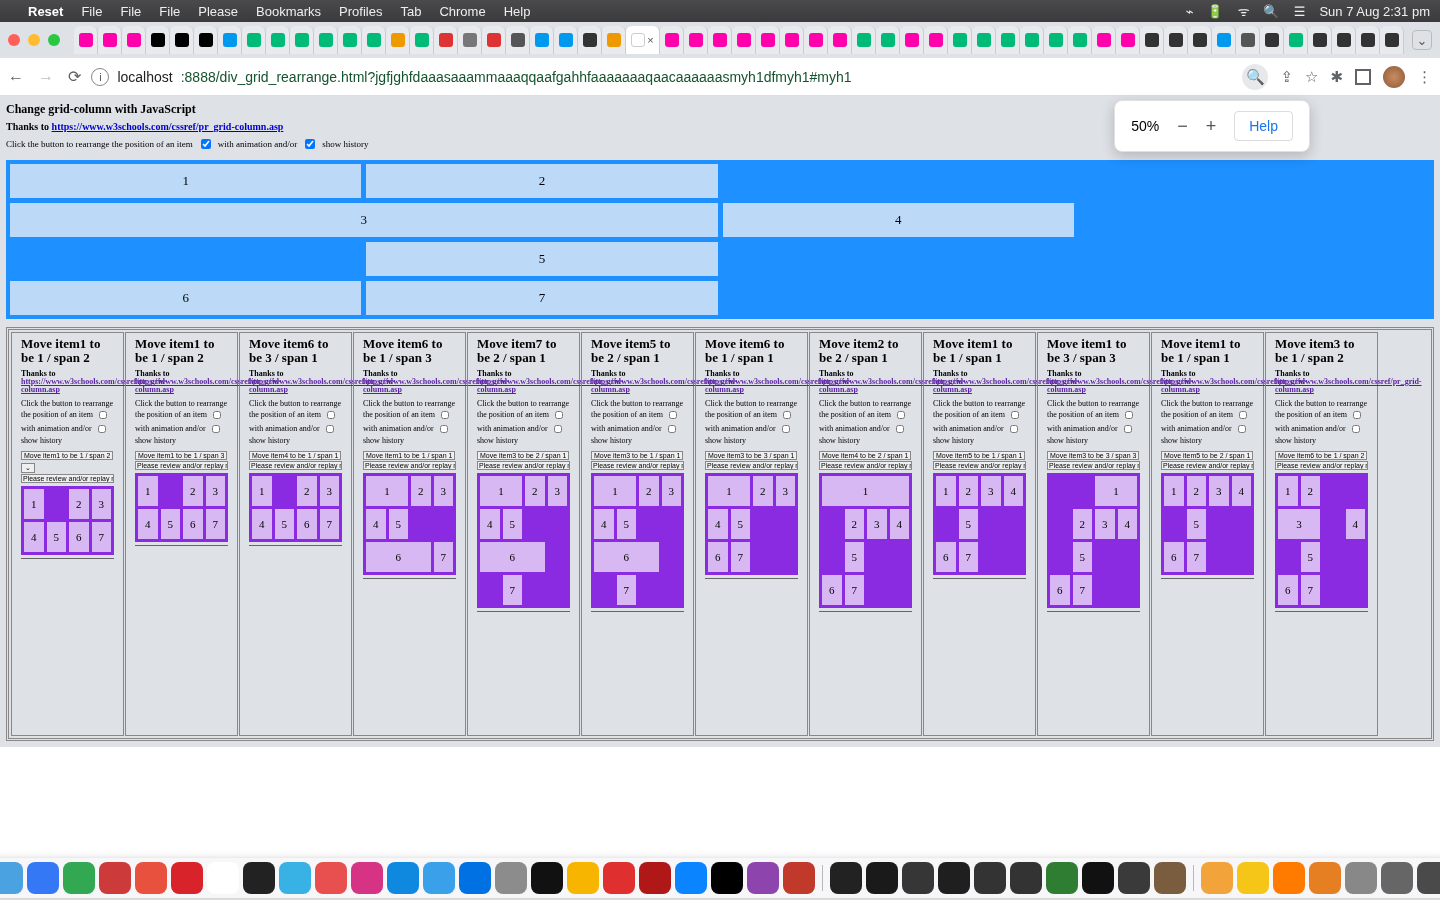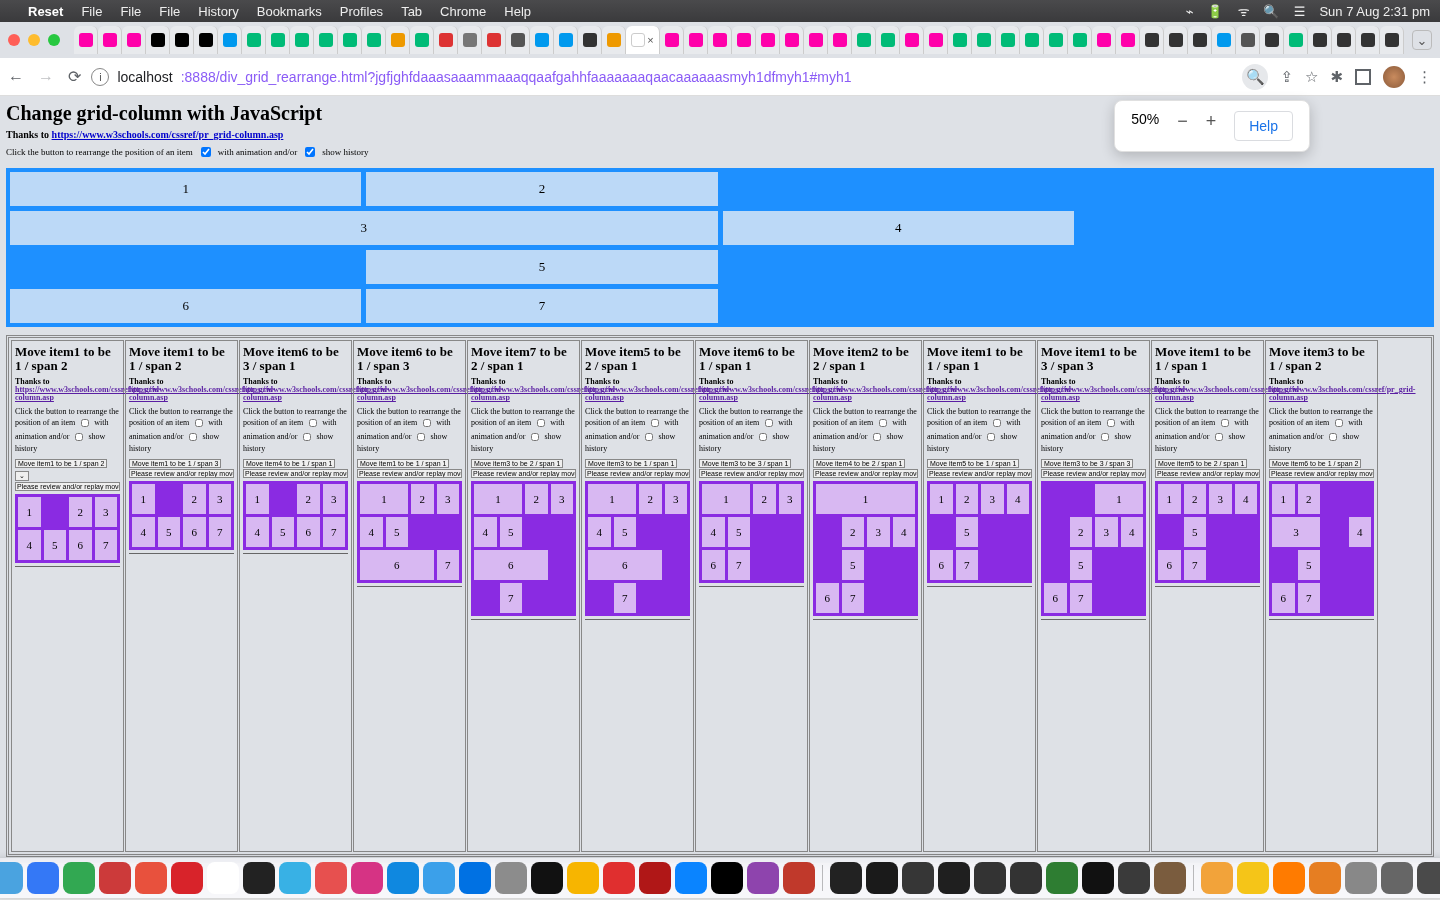--- a/index.html
+++ b/index.html
@@ -24,40 +24,40 @@
   .tab .fav { width:14px; height:14px; border-radius:3px; display:inline-block;}
   .toolbar { height:38px; background:#fff; display:flex; align-items:center; padding:0 8px; gap:10px; border-bottom:1px solid #ddd;}
   .toolbar .nav { display:flex; gap:14px; color:#5f6368; font-size:16px;}
   .omnibox { flex:1; display:flex; align-items:center; gap:8px; font-size:14px; color:#333; }
   .omnibox .info { width:18px; height:18px; border:1px solid #888; border-radius:50%; display:inline-flex; align-items:center; justify-content:center; font-size:11px; color:#555;}
   .toolbar .actions { display:flex; gap:12px; color:#5f6368; font-size:15px; align-items:center;}
   .toolbar .actions .boxicon{ width:16px;height:16px;border:2px solid #5f6368;}
   .toolbar .avatar { width:22px; height:22px; border-radius:50%; background:radial-gradient(circle,#c98b5e,#8a5a3a);}
   .toolbar .mag { background:#e6e8eb; border-radius:50%; width:26px;height:26px; display:inline-flex;align-items:center;justify-content:center;}
   
-  .zoom-pop { position:absolute; top:100px; right:130px; background:#fff; border:1px solid #e0e0e0; border-radius:8px; box-shadow:0 4px 14px rgba(0,0,0,.2); display:flex; gap:18px; padding:10px 16px; font-size:14px;}
+  .zoom-pop { position:absolute; top:100px; right:130px; background:#fff; border:1px solid #e0e0e0; border-radius:8px; box-shadow:0 4px 14px rgba(0,0,0,.2); display:flex; align-items:center; gap:18px; padding:10px 16px; font-size:14px;}
   .zoom-pop button.reset { border:1px solid #dadce0; background:#fff; color:#1a73e8; padding:6px 14px; border-radius:4px; font-size:14px;}
   .zoom-pop .pm { font-size:18px; color:#555; cursor:pointer;}
   
   .page { padding:4px 6px 6px 6px; font-size:10px;}
-  .page h2.title { font-family:"Times New Roman",serif; font-size:20px; font-weight:bold; margin:2px 0 4px 0;}
+  .page h2.title { font-family:"Times New Roman",serif; font-size:12px; font-weight:bold; margin:2px 0 4px 0;}
   .page .thanks { font-family:"Times New Roman",serif; font-size:10px; font-weight:bold; margin:2px 0;}
   .page .thanks a { color:#0000cc; text-decoration:underline;}
   .page .instr { font-family:"Times New Roman",serif; font-size:9px; margin:4px 0; display:flex; align-items:center; gap:4px;}
   .page .instr input[type=checkbox]{ width:10px;height:10px;}
   .page .ctlrow { display:flex; gap:3px; align-items:center;}
   .page .ctlrow .btn, .page .ctlrow select { font-size:8px; font-family:Arial; border:1px solid #888; background:#efefef; padding:0 2px; height:13px;}
   .page .ctlrow select { height:14px;}
   
   .biggrid { margin-top:8px; background:#1e90ff; padding:4px; display:grid; grid-template-columns: repeat(8,1fr); grid-auto-rows:34px; gap:5px;}
   .biggrid .cell { background:#bcd9f7; display:flex; align-items:center; justify-content:center; font-family:"Times New Roman",serif; font-size:13px;}
   
   .panels-outer { border:3px double #888; margin-top:8px; padding:2px; overflow-x:auto; }
   .panels { display:flex; }
-  .panel { width:113px; flex:0 0 113px; border:1px solid #888; padding:2px 3px; height:512px; position:relative; margin-right:1px;}
+  .panel { width:113px; flex:0 0 113px; border:1px solid #888; padding:2px 9px; height:404px; position:relative; margin-right:1px;}
   .panel h3 { font-family:"Times New Roman",serif; font-size:13px; font-weight:bold; margin:2px 0 4px 0; line-height:1.1;}
   .panel .pthanks { font-family:"Times New Roman",serif; font-size:8px; font-weight:bold; line-height:1.05;}
   .panel .pthanks a { color:#5a1fa3; text-decoration:underline;}
   .panel .pinstr { font-family:"Times New Roman",serif; font-size:8px; line-height:1.15; margin:4px 0;}
   .panel .pinstr input[type=checkbox]{ width:8px;height:8px; vertical-align:middle;}
   .panel .pbtn { font-size:7px; border:1px solid #888; background:#efefef; padding:0 2px; display:inline-block; margin:1px 0;}
   .panel .psel { font-size:7px; border:1px solid #888; background:#efefef; padding:0 1px; display:block; width:100%; overflow:hidden; white-space:nowrap;}
   .panel hr.thin { border:none; border-top:1px solid #666; margin:3px 0;}
   
   .pg { background:#8a2be2; padding:3px; display:grid; grid-template-columns:repeat(4,1fr); grid-auto-rows:30px; gap:3px; margin-top:3px;}
@@ -71,21 +71,21 @@
 </head>
 <body>
 
 <div class="menubar">
   <div class="left">
     <span class="apple"></span>
     <span class="bold">Reset</span>
     <span>File</span>
     <span>File</span>
     <span>File</span>
-    <span>History</span>
+    <span>Please</span>
     <span>Bookmarks</span>
     <span>Profiles</span>
     <span>Tab</span>
     <span>Chrome</span>
     <span>Help</span>
   </div>
   <div class="right">
     <span>⌁</span>
     <span>🔋</span>
     <span>ᯤ</span>
@@ -274,21 +274,21 @@
   </div>
   <div class="toolbar">
     <div class="nav">
       <span>←</span>
       <span style="opacity:.4">→</span>
       <span>⟳</span>
     </div>
     <div class="omnibox">
       <span class="info">i</span>
       <span style="color:#202124">localhost</span>
-        <span style="color:#8b5cf6">:8888/div_grid_rearrange.html?jgfjghfdaaasaaammaaaqqaafgahhfaaaaaaaqaacaaaaaasmyh1dfmyh1#myh1</span>
+        <span style="color:#14532d">:8888/div_grid_rearrange.html?jgfjghfdaaasaaammaaaqqaafgahhfaaaaaaaqaacaaaaaasmyh1dfmyh1#myh1</span>
     </div>
     <div class="actions">
       <span class="mag">🔍</span>
       <span>⇪</span>
       <span>☆</span>
       <span>✱</span>
       <span class="boxicon"></span>
       <span class="avatar"></span>
       <span>⋮</span>
     </div>

